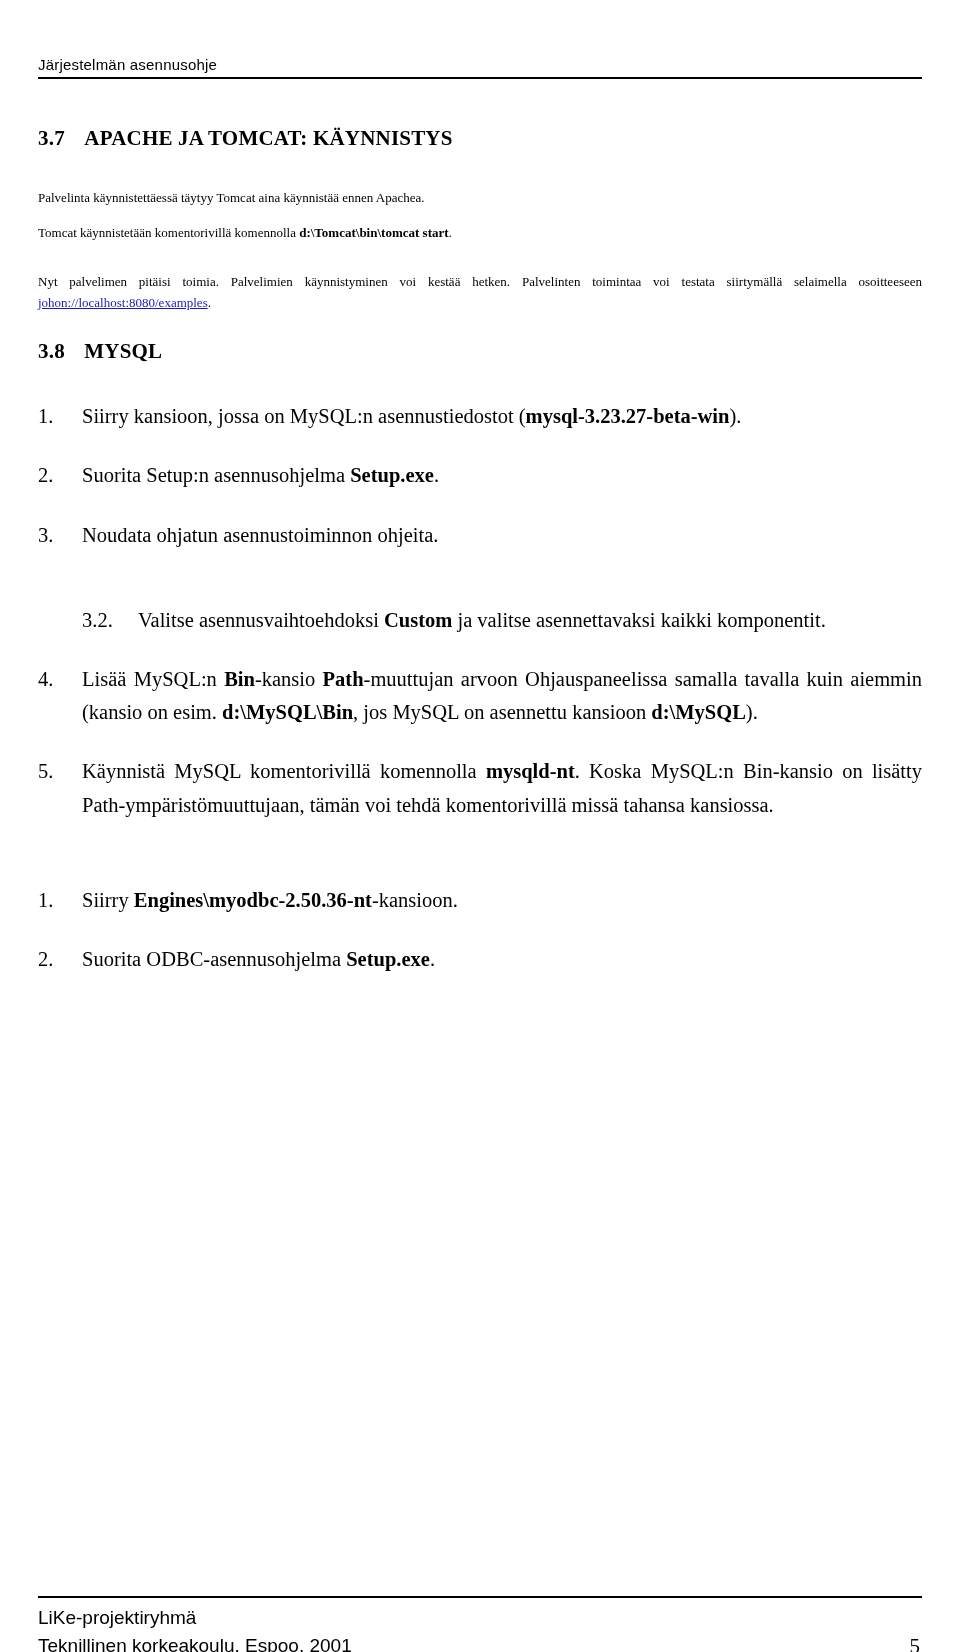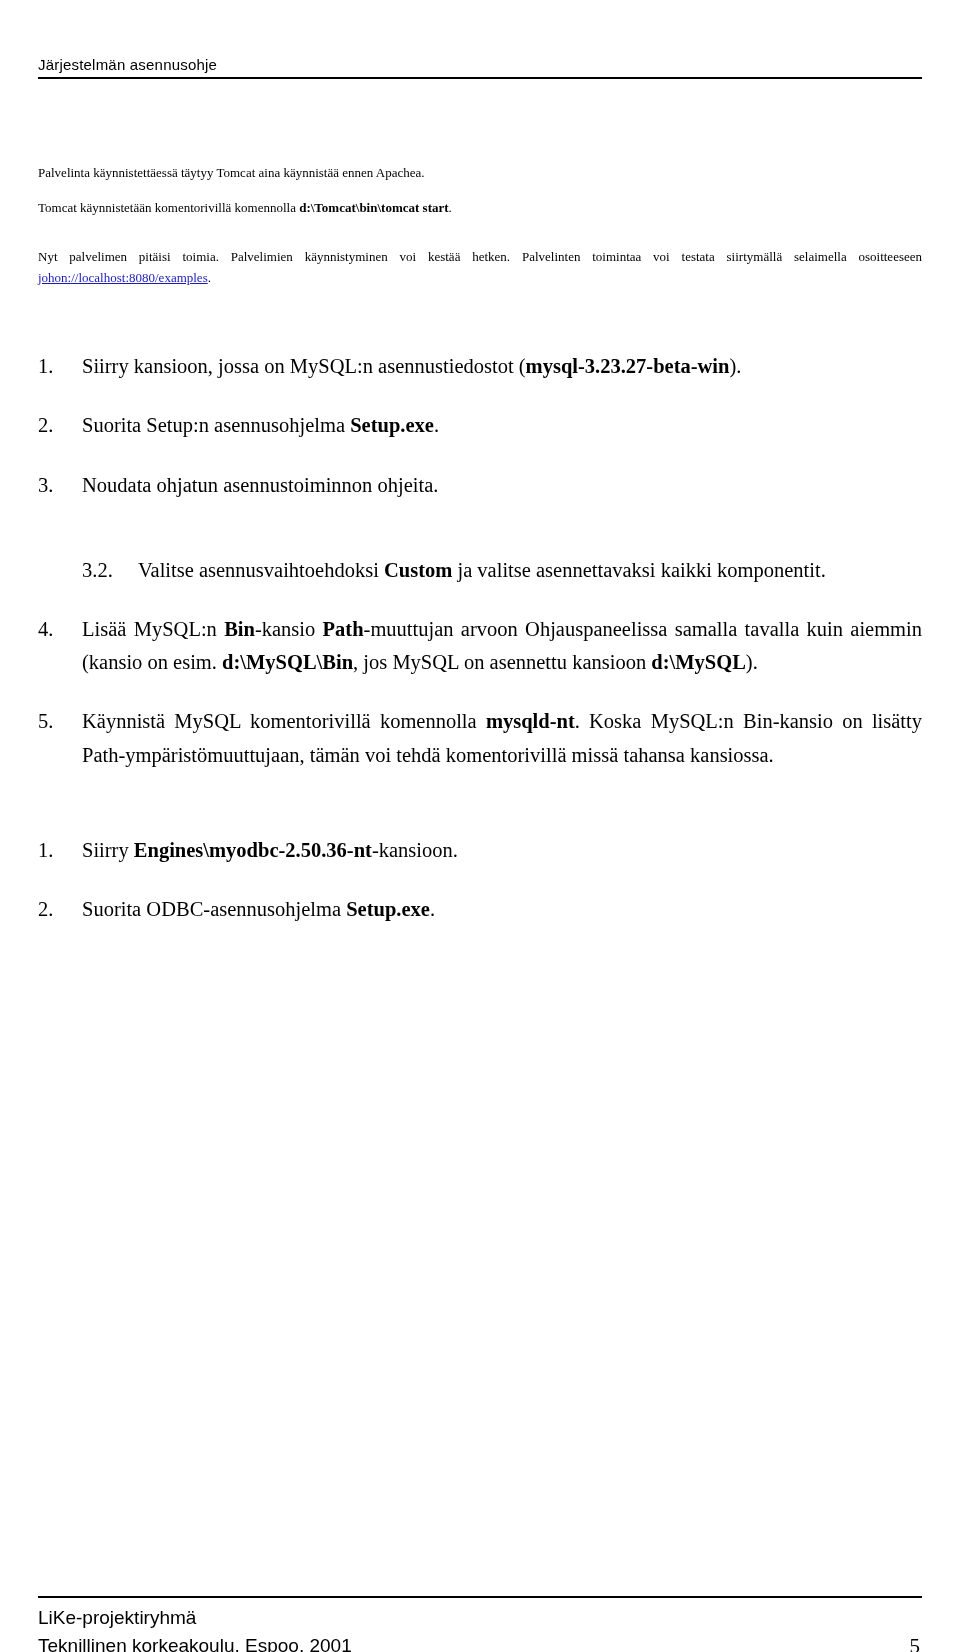--- a/index.html
+++ b/index.html
@@ -141,20 +141,24 @@
 
 <div class="page">
 
   <div class="header">
     <div class="header-text">Järjestelmän asennusohje</div>
     <div class="header-rule"></div>
   </div>
 
   <div class="content">
 
+    <h2 class="section">
+      <span class="num">3.7</span>
+      <span style="margin-left:14px;">APACHE JA TOMCAT: KÄYNNISTYS</span>
+    </h2>
 
     <div class="block-gap-l"></div>
 
     <p class="para">
       <span>Palvelinta käynnistettäessä täytyy Tomcat aina käynnistää ennen Apachea.</span>
     </p>
 
     <div class="block-gap-s"></div>
 
     <p class="para">
@@ -165,20 +169,24 @@
 
 
     <div class="block-gap-s"></div>
 
     <p class="para">
       <span>Nyt palvelimen pitäisi toimia. Palvelimien käynnistyminen voi kestää hetken. Palvelinten toimintaa voi testata siirtymällä selaimella osoitteeseen </span><a class="link" href="#">johon://localhost:8080/examples</a><span>.</span>
     </p>
 
     <div class="block-gap-m"></div>
 
+    <h2 class="sub-section">
+      <span class="num">3.8</span>
+      <span style="margin-left:14px;">MYSQL</span>
+    </h2>
 
     <div class="block-gap-l"></div>
 
     <div>
 
     <div class="li">
           <div class="marker">1.</div>
           <div class="txt"><span>Siirry kansioon, jossa on MySQL:n asennustiedostot (</span><span class="b">mysql-3.23.27-beta-win</span><span>).</span></div>
         </div>
         <div class="block-gap-m"></div>

